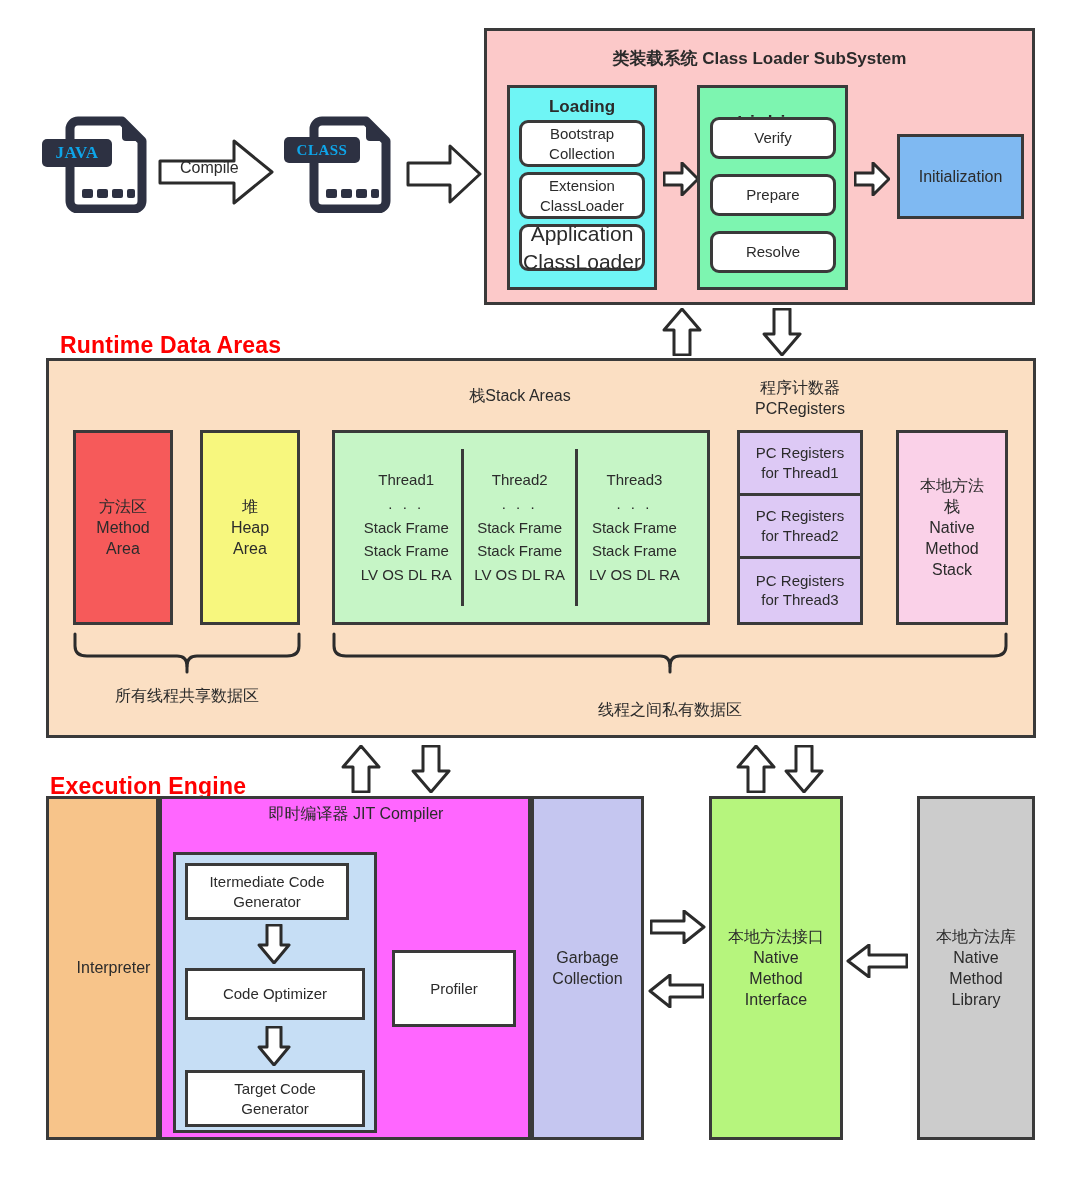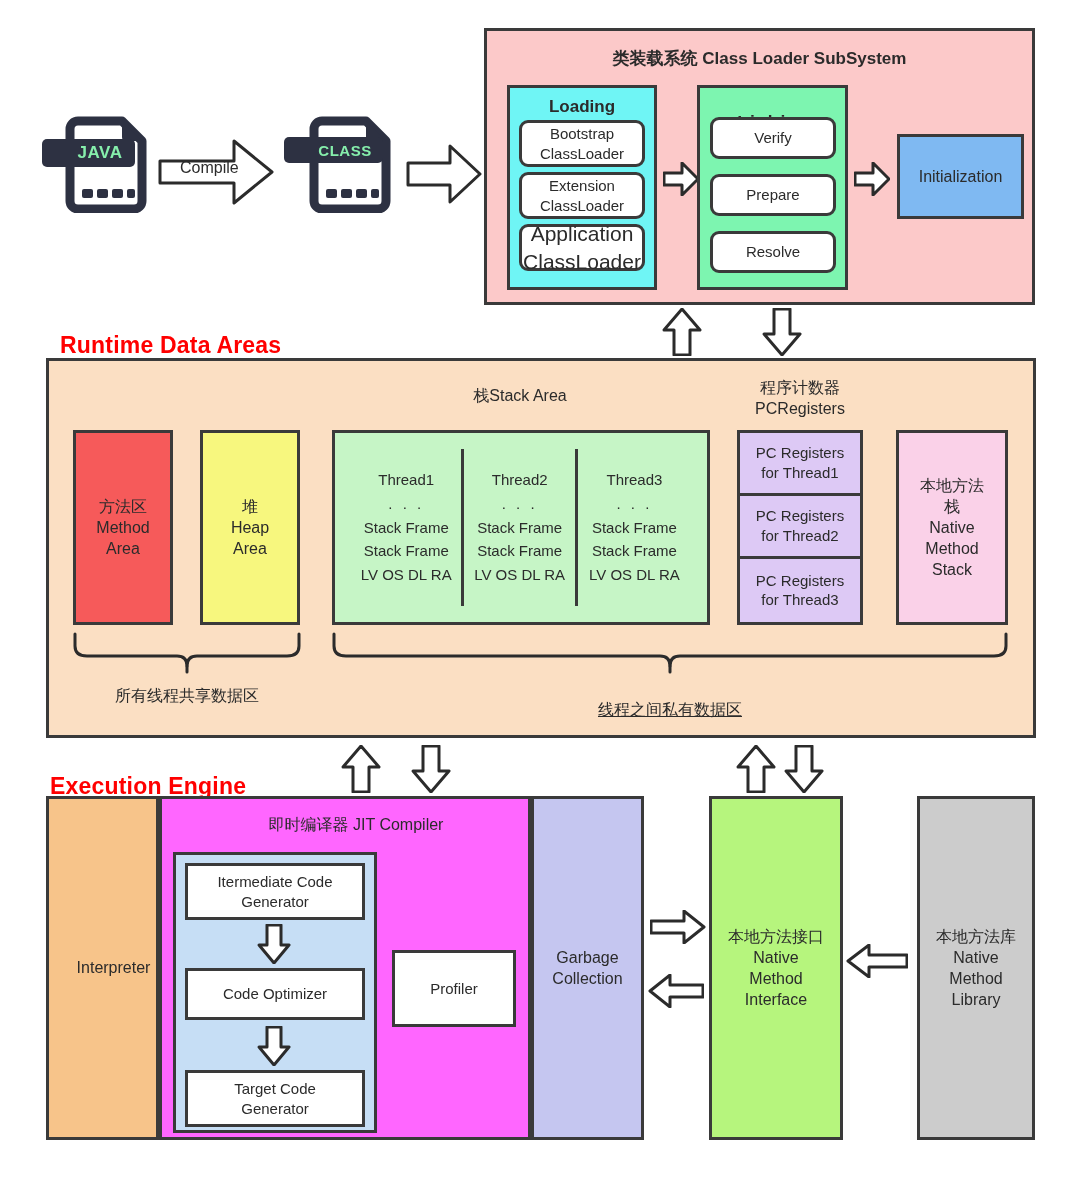--- a/index.html
+++ b/index.html
@@ -46,29 +46,28 @@
     text-align: center;
     line-height: 1.3;
   }
 
   
   .fileicon { position: absolute; }
   .fileicon svg { display: block; }
   .badge {
     position: absolute;
     background: #2d3142;
-    color: #86efac;
-    font-family: Liberation Sans, sans-serif;
+    color: #0ea5e9;
+    font-family: Liberation Serif, serif;
     font-weight: bold;
     display: flex;
     align-items: center;
     justify-content: center;
     border-radius: 5px;
     letter-spacing: 0.5px;
-    padding-left: 23px;
   }
 
   
   .arrow svg { display: block; }
 
   .compile-lbl {
     position: absolute;
     font-size: 16px;
     white-space: nowrap;
   }
@@ -125,21 +124,21 @@
 </div>
 
 <div class="abs box" style="left:484px; top:28px; width:551px; height:277px; background:#fcc9c9; display:block;">
   <div class="panel-title" style="margin-top:17px;">类装载系统 Class Loader SubSystem</div>
 </div>
 
 <div class="abs box" style="left:507px; top:85px; width:150px; height:205px; background:#6ff5f5; display:block;">
   <div class="panel-title" style="margin-top:8px;">Loading</div>
 </div>
 <div class="abs box rbox" style="left:519px; top:120px; width:126px; height:47px; background:#ffffff; font-size:15px; white-space:pre-line;">Bootstrap
-ClassLoader</div>
+Collection</div>
 <div class="abs box rbox" style="left:519px; top:172px; width:126px; height:47px; background:#ffffff; font-size:15px; white-space:pre-line;">Extension
 ClassLoader</div>
 <div class="abs box rbox" style="left:519px; top:224px; width:126px; height:47px; background:#ffffff; font-size:21px; white-space:pre-line;">Application
 ClassLoader</div>
 
 <div class="arrow abs" style="left:663px; top:162px; width:36px; height:34px;">
   <svg width="36" height="34" viewBox="0 0 36 34">
     <path d="M1 11 H19 V1 L35 17 L19 33 V23 H1 Z" fill="#ffffff" stroke="#2b2b2b" stroke-width="3" stroke-linejoin="round"></path>
   </svg>
 </div>
@@ -167,21 +166,21 @@
 <div class="arrow abs" style="left:762px; top:308px; width:40px; height:48px;">
   <svg width="40" height="48" viewBox="0 0 40 48">
     <path d="M20 47 L38 26 H28 V1 H12 V26 H2 Z" fill="#ffffff" stroke="#2b2b2b" stroke-width="3" stroke-linejoin="round"></path>
   </svg>
 </div>
 
 <div class="section-title abs" style="left:60px; top:332px;">Runtime Data Areas</div>
 
 <div class="abs box" style="left:46px; top:358px; width:990px; height:380px; background:#fbdfc3; display:block;"></div>
 
-<div class="plain-label abs" style="left:420px; top:386px; width:200px;">栈Stack Area</div>
+<div class="plain-label abs" style="left:420px; top:386px; width:200px;">栈Stack Areas</div>
 <div class="plain-label abs" style="left:700px; top:378px; width:200px; white-space:pre-line;">程序计数器
 PCRegisters</div>
 
 <div class="abs box" style="left:73px; top:430px; width:100px; height:195px; background:#f65a5a; font-size:16px; white-space:pre-line;">方法区
 Method
 Area</div>
 
 <div class="abs box" style="left:200px; top:430px; width:100px; height:195px; background:#f7f77e; font-size:16px; white-space:pre-line;">堆
 Heap
 Area</div>
@@ -232,21 +231,21 @@
   </svg>
 </div>
 <div class="plain-label abs" style="left:70px; top:686px; width:234px;">所有线程共享数据区</div>
 
 <div class="abs" style="left:332px; top:632px; width:676px; height:42px;">
   <svg width="676" height="42" viewBox="0 0 676 42">
     <path d="M2 2 V14 Q2 24 14 24 H328 Q338 24 338 34 Q338 24 348 24 H662 Q674 24 674 14 V2" fill="none" stroke="#2b2b2b" stroke-width="3" stroke-linecap="round" stroke-linejoin="round"></path>
     <path d="M338 34 V40" fill="none" stroke="#2b2b2b" stroke-width="3" stroke-linecap="round"></path>
   </svg>
 </div>
-<div class="plain-label abs" style="left:553px; top:700px; width:234px;text-decoration:underline;">线程之间私有数据区</div>
+<div class="plain-label abs" style="left:553px; top:700px; width:234px;">线程之间私有数据区</div>
 
 <div class="arrow abs" style="left:341px; top:745px; width:40px; height:48px;">
   <svg width="40" height="48" viewBox="0 0 40 48">
     <path d="M20 1 L38 22 H28 V47 H12 V22 H2 Z" fill="#ffffff" stroke="#2b2b2b" stroke-width="3" stroke-linejoin="round"></path>
   </svg>
 </div>
 <div class="arrow abs" style="left:411px; top:745px; width:40px; height:48px;">
   <svg width="40" height="48" viewBox="0 0 40 48">
     <path d="M20 47 L38 26 H28 V1 H12 V26 H2 Z" fill="#ffffff" stroke="#2b2b2b" stroke-width="3" stroke-linejoin="round"></path>
   </svg>
@@ -260,26 +259,26 @@
   <svg width="40" height="48" viewBox="0 0 40 48">
     <path d="M20 47 L38 26 H28 V1 H12 V26 H2 Z" fill="#ffffff" stroke="#2b2b2b" stroke-width="3" stroke-linejoin="round"></path>
   </svg>
 </div>
 
 <div class="section-title abs" style="left:50px; top:773px;">Execution Engine</div>
 
 <div class="abs box" style="left:46px; top:796px; width:113px; height:344px; background:#f7c48a; font-size:16px;padding-left:22px;">Interpreter</div>
 
 <div class="abs box" style="left:159px; top:796px; width:372px; height:344px; background:#ff66ff; display:block;">
-  <div style="font-size:16px; margin-top:15px; margin-left:22px;">即时编译器 JIT Compiler</div>
+  <div style="font-size:16px; margin-top:4px; margin-left:22px;">即时编译器 JIT Compiler</div>
 </div>
 
 <div class="abs box" style="left:173px; top:852px; width:204px; height:281px; background:#c6def5; display:block;"></div>
 
-<div class="abs box" style="left:185px; top:863px; width:180px; height:57px; background:#ffffff; font-size:15px; white-space:pre-line;">Itermediate Code
+<div class="abs box" style="left:185px; top:863px; width:164px; height:57px; background:#ffffff; font-size:15px; white-space:pre-line;">Itermediate Code
 Generator</div>
 <div class="arrow abs" style="left:257px; top:924px; width:34px; height:40px;">
   <svg width="34" height="40" viewBox="0 0 34 40">
     <path d="M17 39 L32 21 H24 V1 H10 V21 H2 Z" fill="#ffffff" stroke="#2b2b2b" stroke-width="3" stroke-linejoin="round"></path>
   </svg>
 </div>
 <div class="abs box" style="left:185px; top:968px; width:180px; height:52px; background:#ffffff; font-size:15px;">Code Optimizer</div>
 <div class="arrow abs" style="left:257px; top:1026px; width:34px; height:40px;">
   <svg width="34" height="40" viewBox="0 0 34 40">
     <path d="M17 39 L32 21 H24 V1 H10 V21 H2 Z" fill="#ffffff" stroke="#2b2b2b" stroke-width="3" stroke-linejoin="round"></path>

